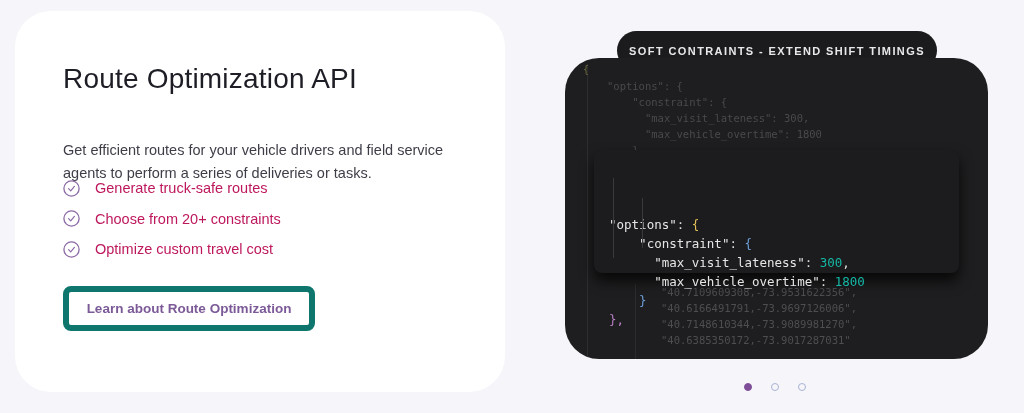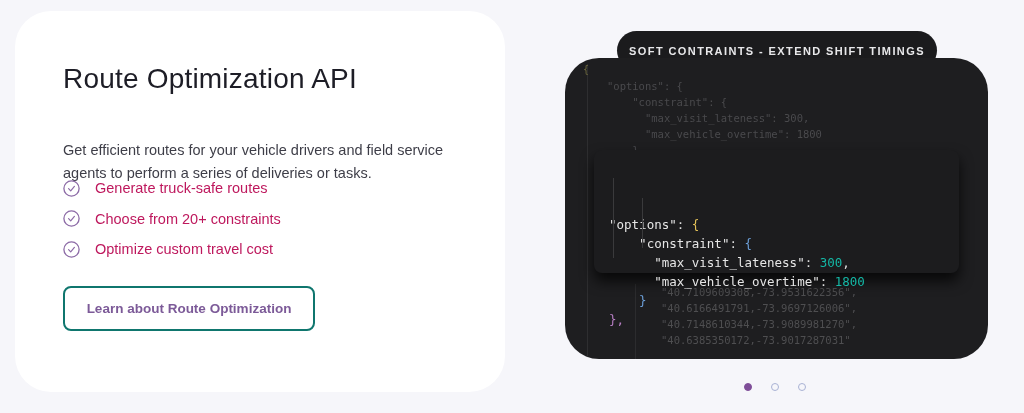--- a/index.html
+++ b/index.html
@@ -30,21 +30,21 @@
       display: flex; align-items: center; height: 30.5px;
       font-size: 14.5px; color: #be185d;
     }
     .check {
       width: 17px; height: 17px; margin-right: 15px;
       display: inline-flex; align-items: center; justify-content: center;
     }
     .btn {
       position: absolute; left: 48px; top: 275px;
       width: 252px; height: 45px;
-      border: 2px solid #0f766e; border-radius: 8px; background: #fff;
+      border: 6px solid #0f766e; border-radius: 8px; background: #fff;
       color: #7c5a98; font-size: 13.5px; font-weight: bold;
       display: flex; align-items: center; justify-content: center;
       cursor: pointer;
     }
 
     
     .pill {
       position: absolute; left: 617px; top: 11px;
       width: 320px; height: 39px; border-radius: 20px;
       background: #1b1b1d; color: #e8e8ea;

